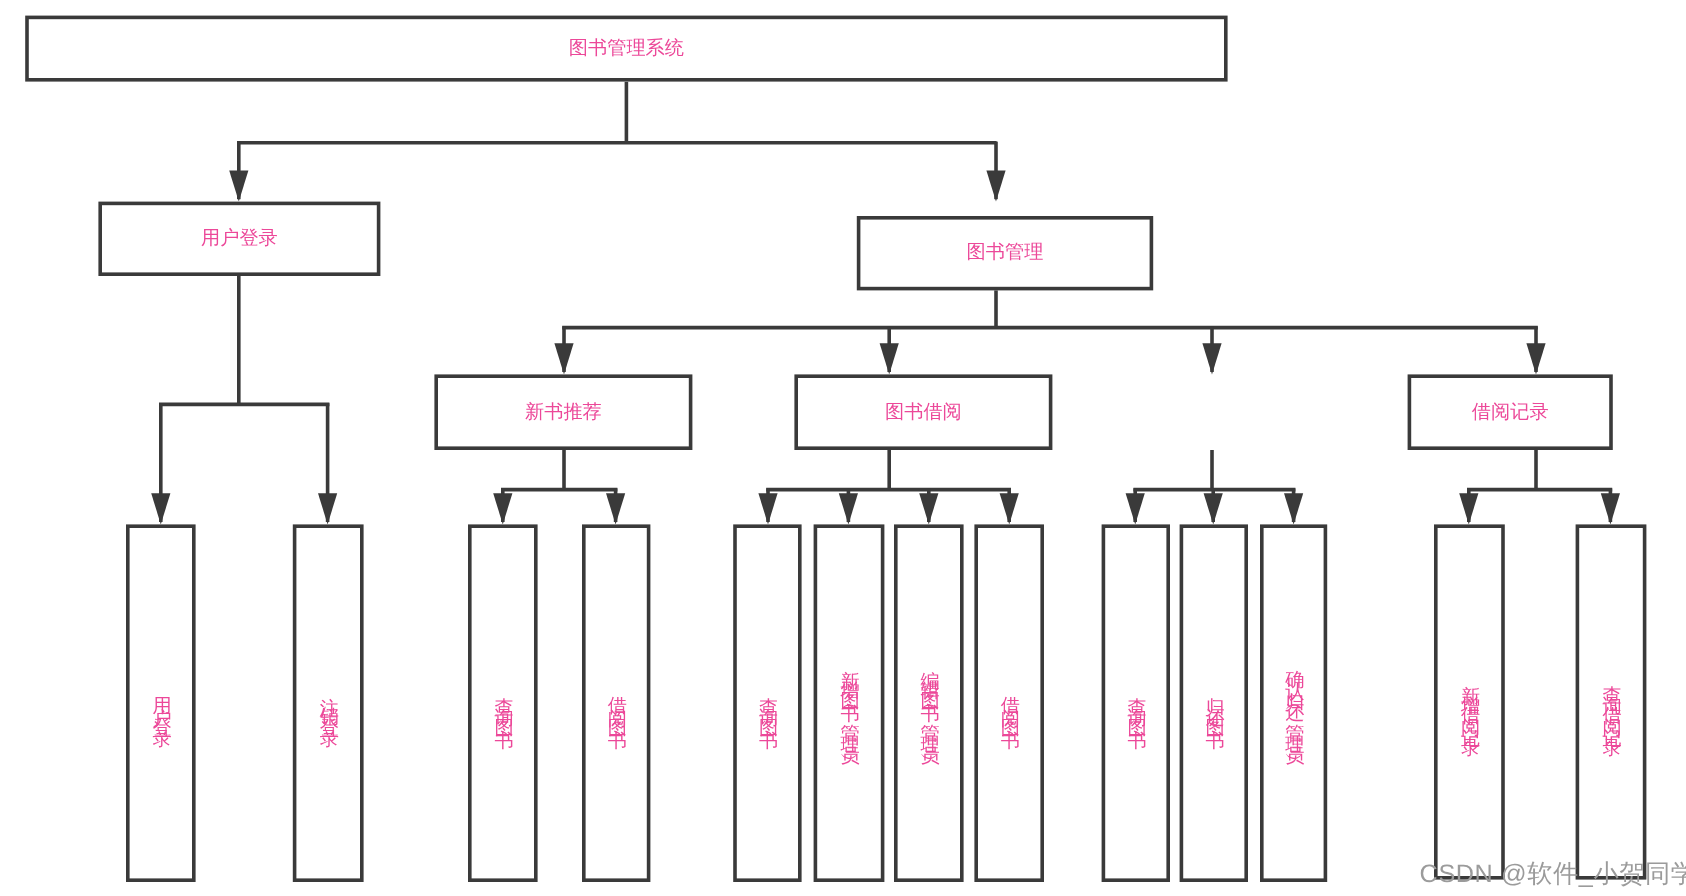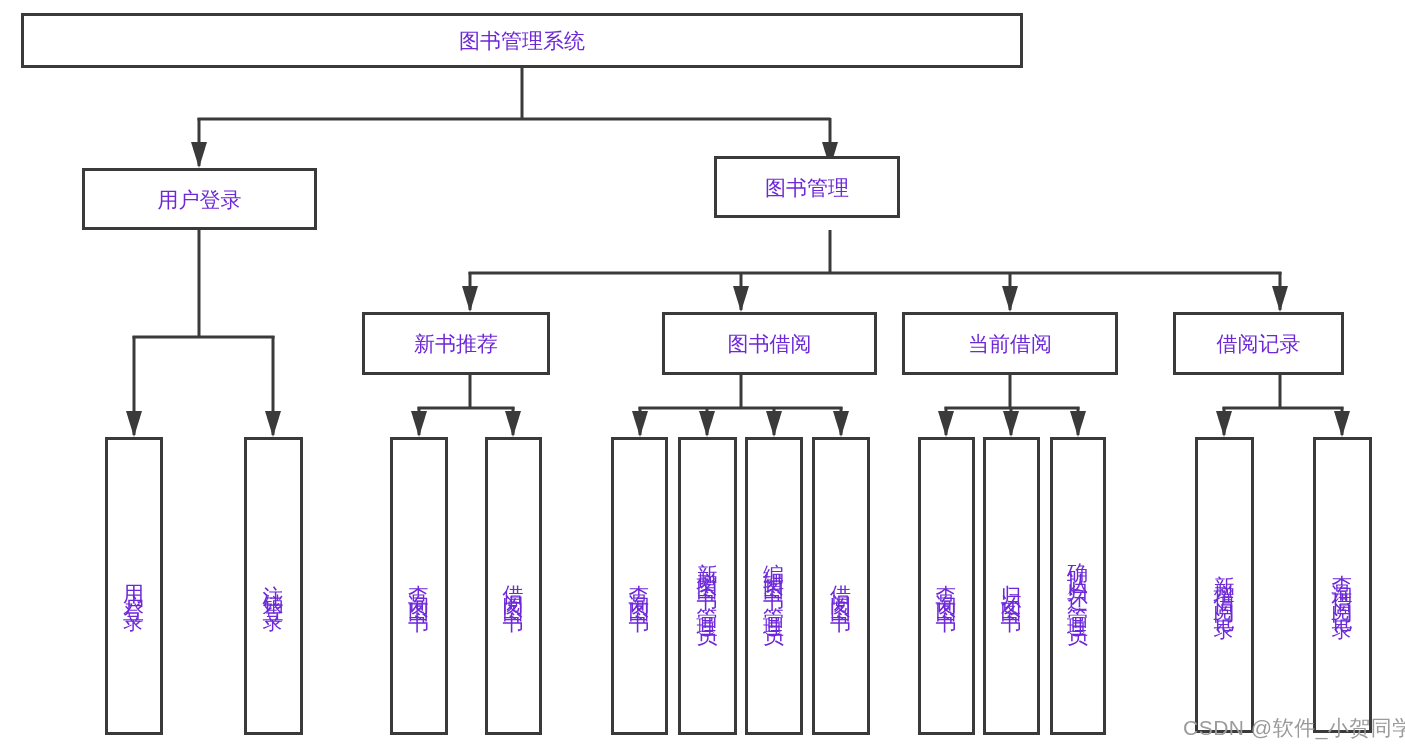--- a/index.html
+++ b/index.html
@@ -25,22 +25,22 @@
     pointer-events: none;
   }
   .node {
     position: absolute;
     box-sizing: border-box;
     background: #ffffff;
     border: 3px solid #3a3a3a;
     display: flex;
     align-items: center;
     justify-content: center;
-    color: #6d28d9;
-    font-size: 21px;
+    color: #ec4899;
+    font-size: 16px;
     line-height: 1;
     z-index: 2;
     white-space: nowrap;
     text-align: center;
   }
   .node.vtext {
     writing-mode: vertical-rl;
     text-orientation: mixed;
     letter-spacing: 9px;
     white-space: normal;
@@ -135,25 +135,24 @@
         <polygon points="1216,411 1232,411 1224,437" stroke="none"></polygon>
         <line x1="1342" y1="407" x2="1342" y2="435"></line>
         <polygon points="1334,411 1350,411 1342,437" stroke="none"></polygon>
       </g>
     </g>
   </svg>
 
   <div class="node" style="left:21px; top:13px; width:1002px; height:55px;">图书管理系统</div>
 
   <div class="node" style="left:82px; top:168px; width:235px; height:62px;">用户登录</div>
-  <div class="node" style="left:714px; top:156px; width:186px; height:62px;">图书管理</div>
+  <div class="node" style="left:714px; top:180px; width:247px; height:62px;">图书管理</div>
 
-  <div class="node" style="left:362px; top:312px; width:188px; height:63px;">新书推荐</div>
+  <div class="node" style="left:362px; top:312px; width:215px; height:63px;">新书推荐</div>
   <div class="node" style="left:662px; top:312px; width:215px; height:63px;">图书借阅</div>
-  <div class="node" style="left:902px; top:312px; width:216px; height:63px;">当前借阅</div>
   <div class="node" style="left:1173px; top:312px; width:171px; height:63px;">借阅记录</div>
 
   <div class="node vtext" style="left:105px; top:437px; width:58px; height:298px;">用户登录</div>
   <div class="node vtext" style="left:244px; top:437px; width:59px; height:298px;">注销登录</div>
 
   <div class="node vtext" style="left:390px; top:437px; width:58px; height:298px;">查询图书</div>
   <div class="node vtext" style="left:485px; top:437px; width:57px; height:298px;">借阅图书</div>
 
   <div class="node vtext" style="left:611px; top:437px; width:57px; height:298px;">查询图书</div>
   <div class="node vtext" style="left:678px; top:437px; width:59px; height:298px;">新增图书（管理员）</div>

